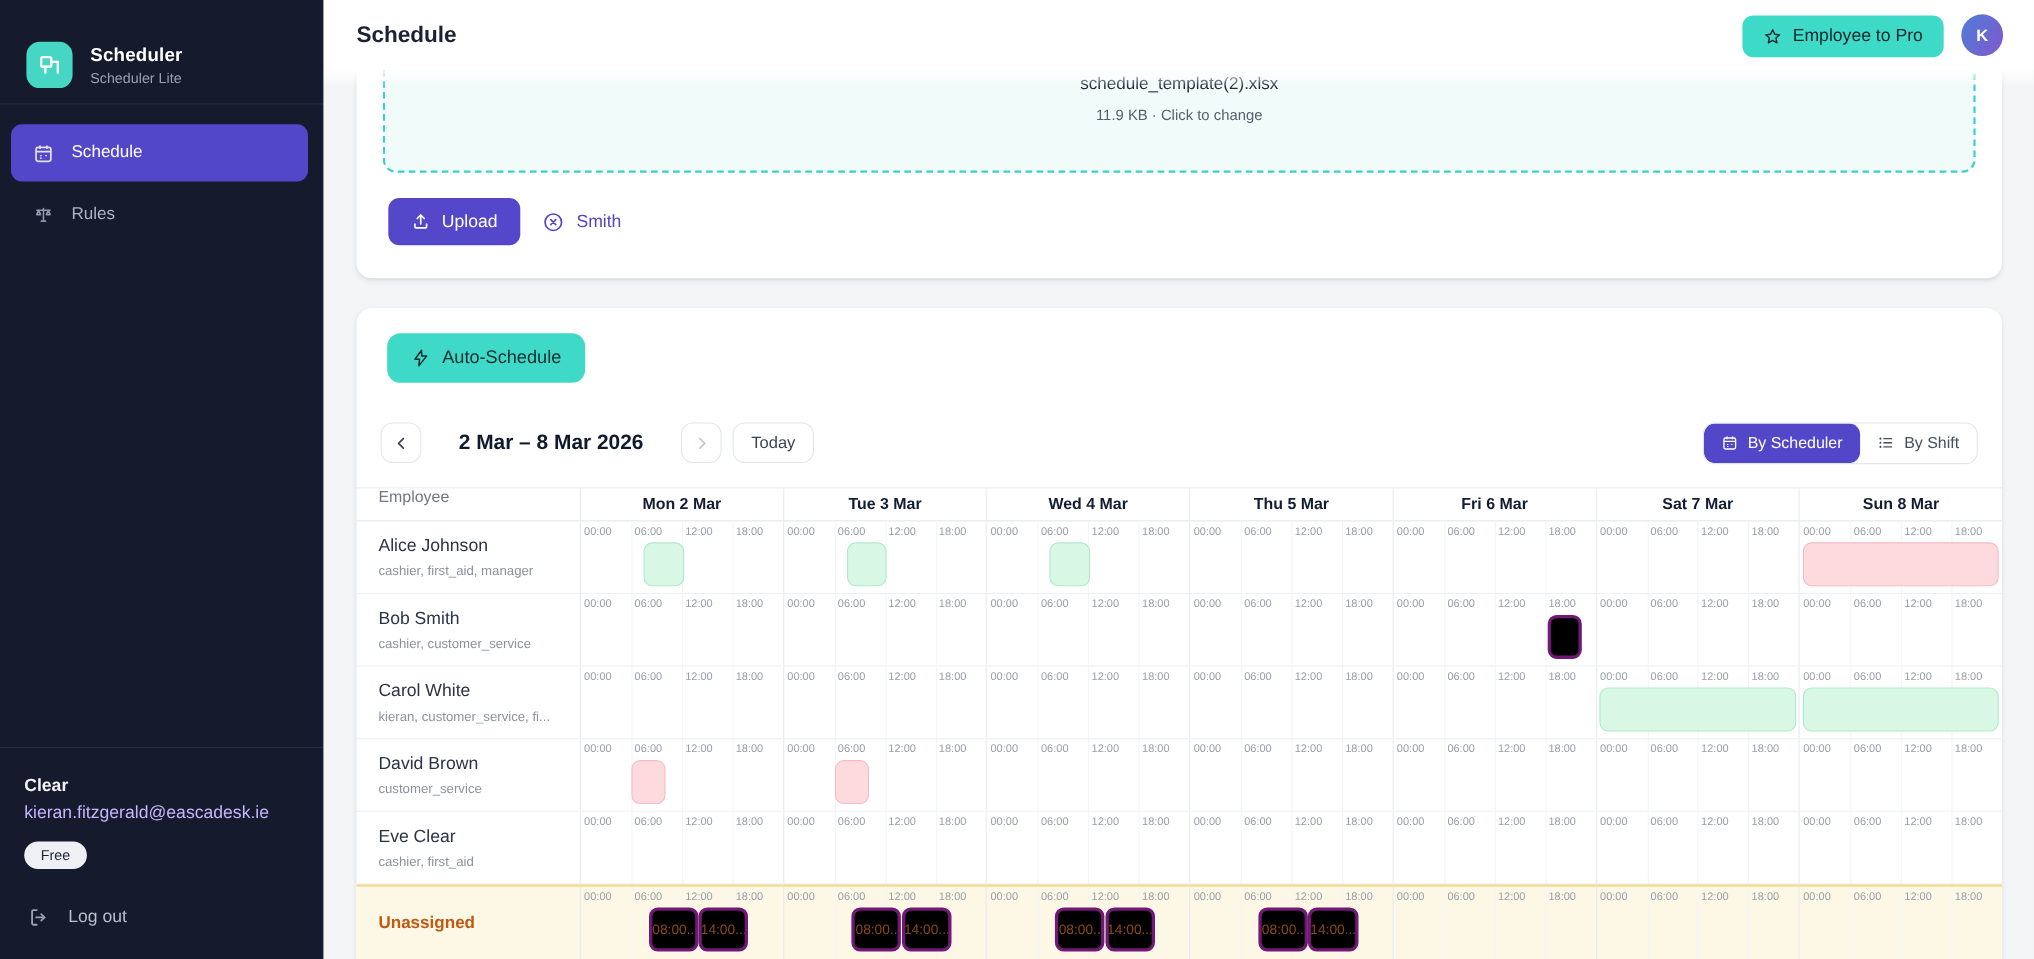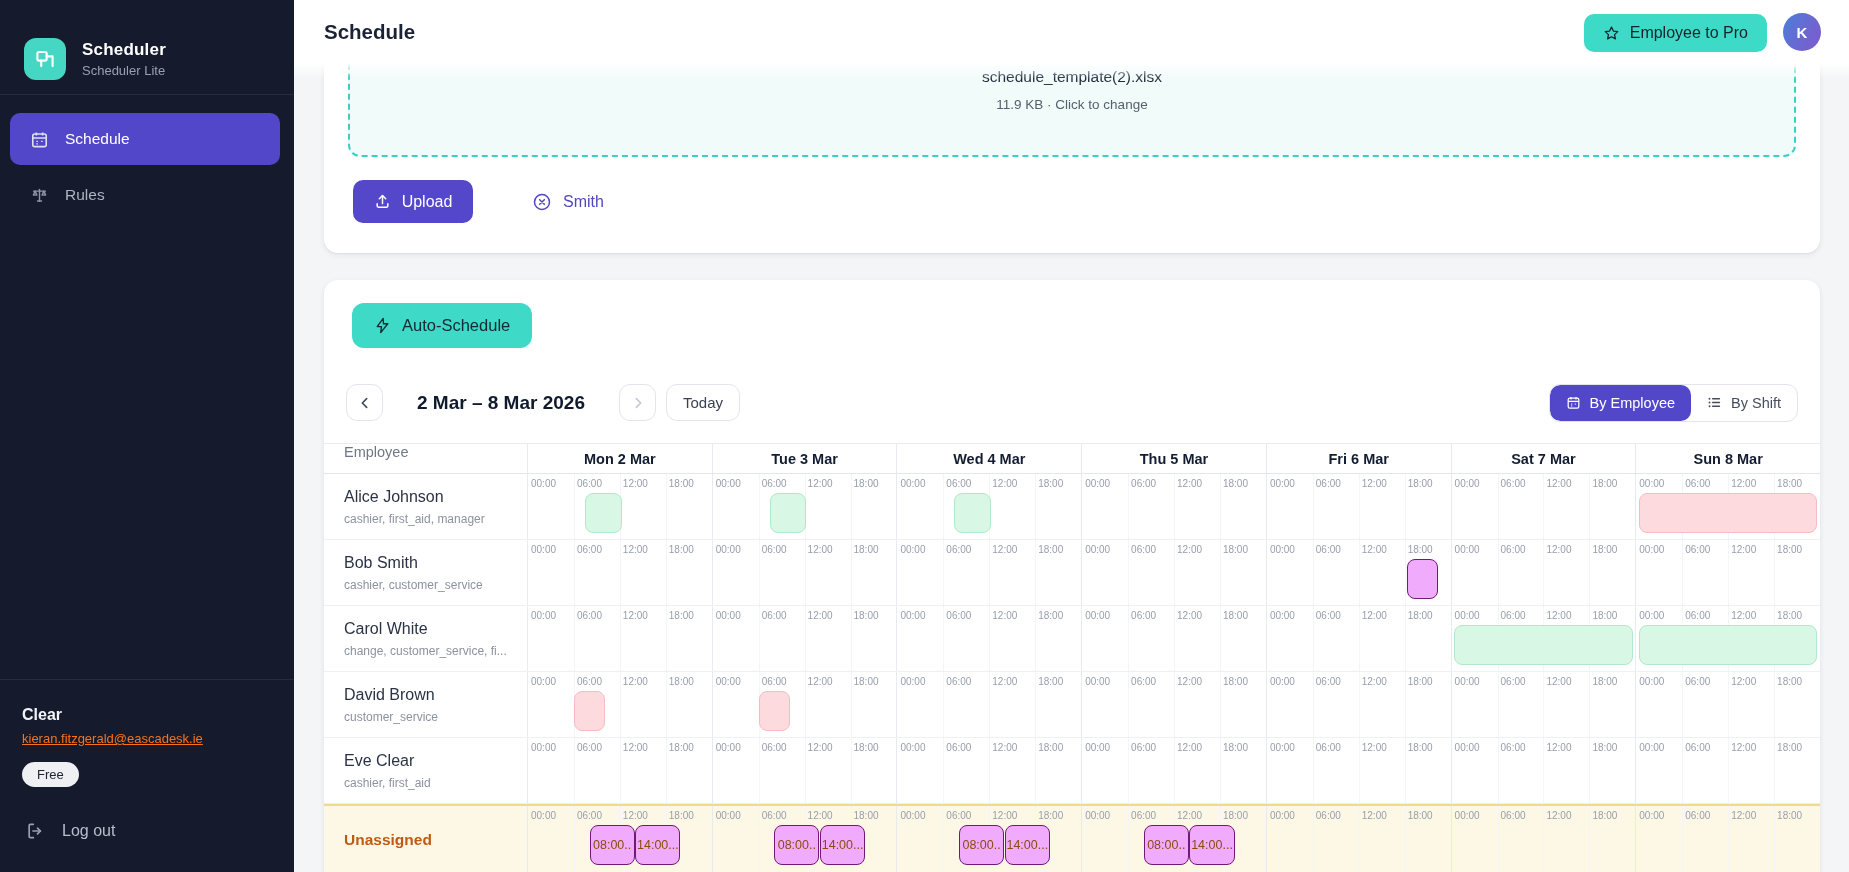--- a/index.html
+++ b/index.html
@@ -17,21 +17,21 @@
   .side-divider { height:1px; background:rgba(255,255,255,.08); }
   .nav { padding:18px 14px 0 10px; }
   .nav-item { display:flex; align-items:center; gap:16px; height:52px; border-radius:10px; padding-left:20px; cursor:pointer; margin-bottom:4px; }
   .nav-item.active { background:#5347c9; }
   .nav-item.active .nav-label { color:#fff; }
   .nav-item .nav-label { font-size:15.5px; color:#aeb4c2; }
   .nav-ic { width:19px; height:19px; color:#dfe2ee; display:flex; }
   .nav-item:not(.active) .nav-ic { color:#8f96a8; }
   .side-user { position:absolute; left:0; right:0; top:679px; border-top:1px solid rgba(255,255,255,.08); padding:26px 22px 0 22px; }
   .user-name { font-size:16px; font-weight:700; color:#f3f4f8; }
-  .user-email { font-size:13px; color:#f97316; margin-top:7px;text-decoration:underline; }
+  .user-email { font-size:16px; color:#c4b5fd; margin-top:7px; }
   .free-badge { display:inline-block; margin-top:16px; background:#eef0f3; color:#1c2335; font-size:13px; border-radius:13px; padding:5px 15px; }
   .logout { display:flex; align-items:center; gap:17px; margin-top:34px; color:#b9bfcc; font-size:16px; cursor:pointer; padding-left:3px; }
   .logout-ic { width:20px; height:20px; display:flex; color:#9aa1b2; }
   
   .main { position:absolute; left:294px; top:0; right:0; bottom:0; }
   .topbar { position:absolute; left:0; right:0; top:0; height:64px; background:#fff; z-index:5; }
   .topbar::after { content:""; position:absolute; left:0; right:0; top:64px; height:15px;
     background:linear-gradient(rgba(255,255,255,.95), rgba(255,255,255,0)); pointer-events:none; }
   .page-title { position:absolute; left:30px; top:20px; font-size:20.5px; font-weight:700; color:#1a2336; }
   .upgrade-btn { position:absolute; right:82px; top:14px; height:38px; display:flex; align-items:center; gap:10px;
@@ -41,21 +41,21 @@
   .avatar { position:absolute; right:28px; top:13px; width:38px; height:38px; border-radius:50%;
     background:linear-gradient(120deg,#4b7ed8,#8257cc); color:#fff; font-size:15px; font-weight:700;
     display:flex; align-items:center; justify-content:center; cursor:pointer; }
   .card { position:absolute; background:#fff; border-radius:14px; box-shadow:0 1px 2px rgba(16,24,40,.05), 0 2px 6px rgba(16,24,40,.07); }
   
   .card1 { left:30px; right:29px; top:-60px; height:313px; z-index:1; }
   .dropzone { position:absolute; left:24px; right:24px; top:14px; height:203px; border:2px dashed #38d2c3;
     border-radius:12px; background:#f1fbfa; cursor:pointer; }
   .dz-file { position:absolute; left:0; right:0; top:112px; text-align:center; font-size:15.5px; font-weight:500; color:#1e2a3a; }
   .dz-hint { position:absolute; left:0; right:0; top:141px; text-align:center; font-size:13.5px; color:#55606e; }
-  .card1-actions { position:absolute; left:29px; top:240px; display:flex; align-items:center; gap:59px; }
+  .card1-actions { position:absolute; left:29px; top:240px; display:flex; align-items:center; gap:20px; }
   .upload-btn { display:flex; align-items:center; justify-content:center; gap:11px; width:120px; height:43px;
     background:#5447c9; border-radius:10px; color:#fff; font-size:16px; cursor:pointer; }
   .upload-ic { width:17px; height:17px; display:flex; }
   .clear-btn { display:flex; align-items:center; gap:11px; color:#5146c0; font-size:16px; cursor:pointer; }
   .clear-ic { width:20px; height:20px; display:flex; }
   
   .card2 { left:30px; right:29px; top:280px; height:650px; z-index:1; }
   .card2-head { display:flex; justify-content:space-between; align-items:flex-start; padding:23px 27px 0 28px; height:82px; }
   .cp-title { font-size:21px; font-weight:700; color:#18223a; }
   .cp-sub { font-size:14px; color:#6d7686; margin-top:7px; }
@@ -89,21 +89,21 @@
   .emp-name { font-size:16px; color:#2a3345; }
   .emp-roles { font-size:12px; color:#8b929f; margin-top:6px; white-space:nowrap; overflow:hidden; }
   .una-name { font-size:15.5px; font-weight:700; color:#c05a12; margin-top:11px; }
   .day-cell { flex:1; position:relative; border-left:1px solid #e7eaef; }
   .ql { position:absolute; top:0; bottom:0; width:1px; background:#f3f5f8; }
   .tick { position:absolute; top:4px; font-size:10px; color:#979eab; white-space:nowrap; }
   .block { position:absolute; top:19px; height:40px; border-radius:8px; font-size:12.5px;
     display:flex; align-items:center; justify-content:center; overflow:hidden; white-space:nowrap; cursor:pointer; }
   .b-green { background:#d9f7e5; border:1px solid #b0e9c9; }
   .b-red { background:#fcdade; border:1px solid #f6bcc2; }
-  .b-yellow { background:#f0abfc; border:1px solid #701a75; color:#8c4a12; }
+  .b-yellow { background:#000000; border:3px solid #701a75; color:#8c4a12; }
 </style>
 </head>
 <body>
 
 <div class="screen">
 
   <div class="main">
 
     <div class="card card1">
       <div class="dropzone">
@@ -165,21 +165,21 @@
 
         <div class="toggle-wrap">
           <div class="seg active">
             <span class="seg-ic">
               <svg viewBox="0 0 24 24" fill="none" stroke="currentColor" stroke-width="2">
                   <rect x="3.5" y="5" width="17" height="16" rx="2.5"></rect>
                   <path d="M8 3v4M16 3v4M3.5 10h17"></path>
                   <path d="M8 14.5h2M14 14.5h2M8 17.5h2" stroke-width="1.6"></path>
                 </svg>
             </span>
-            <span>By Employee</span>
+            <span>By Scheduler</span>
           </div>
           <div class="seg">
             <span class="seg-ic">
               <svg viewBox="0 0 24 24" fill="none" stroke="currentColor" stroke-width="2.1" stroke-linecap="round">
                   <path d="M9 6h11M9 12h11M9 18h11"></path>
                   <path d="M4 6h.01M4 12h.01M4 18h.01" stroke-width="3"></path>
                 </svg>
             </span>
             <span>By Shift</span>
           </div>
@@ -342,21 +342,21 @@
                 <div class="tick" style="left: calc(0% + 3px);">00:00</div>
                 <div class="tick" style="left: calc(25% + 3px);">06:00</div>
                 <div class="tick" style="left: calc(50% + 3px);">12:00</div>
                 <div class="tick" style="left: calc(75% + 3px);">18:00</div>
               </div>
             </div>
           </div>
           <div class="g-row">
             <div class="emp-col emp-cell">
               <div class="emp-name">Carol White</div>
-              <div class="emp-roles">change, customer_service, fi...</div>
+              <div class="emp-roles">kieran, customer_service, fi...</div>
             </div>
             <div class="days">
               <div class="day-cell">
                 <div class="ql" style="left: 25%;"></div>
                 <div class="ql" style="left: 50%;"></div>
                 <div class="ql" style="left: 75%;"></div>
                 <div class="tick" style="left: calc(0% + 3px);">00:00</div>
                 <div class="tick" style="left: calc(25% + 3px);">06:00</div>
                 <div class="tick" style="left: calc(50% + 3px);">12:00</div>
                 <div class="tick" style="left: calc(75% + 3px);">18:00</div>

